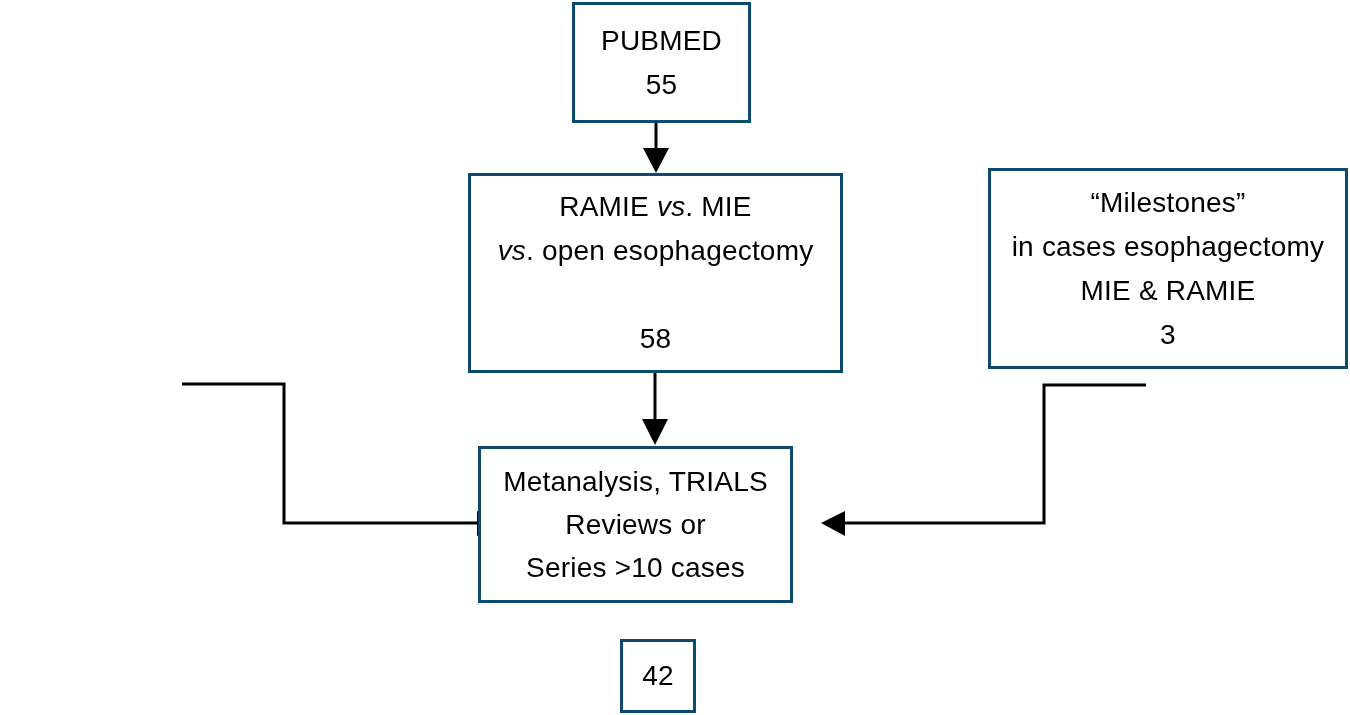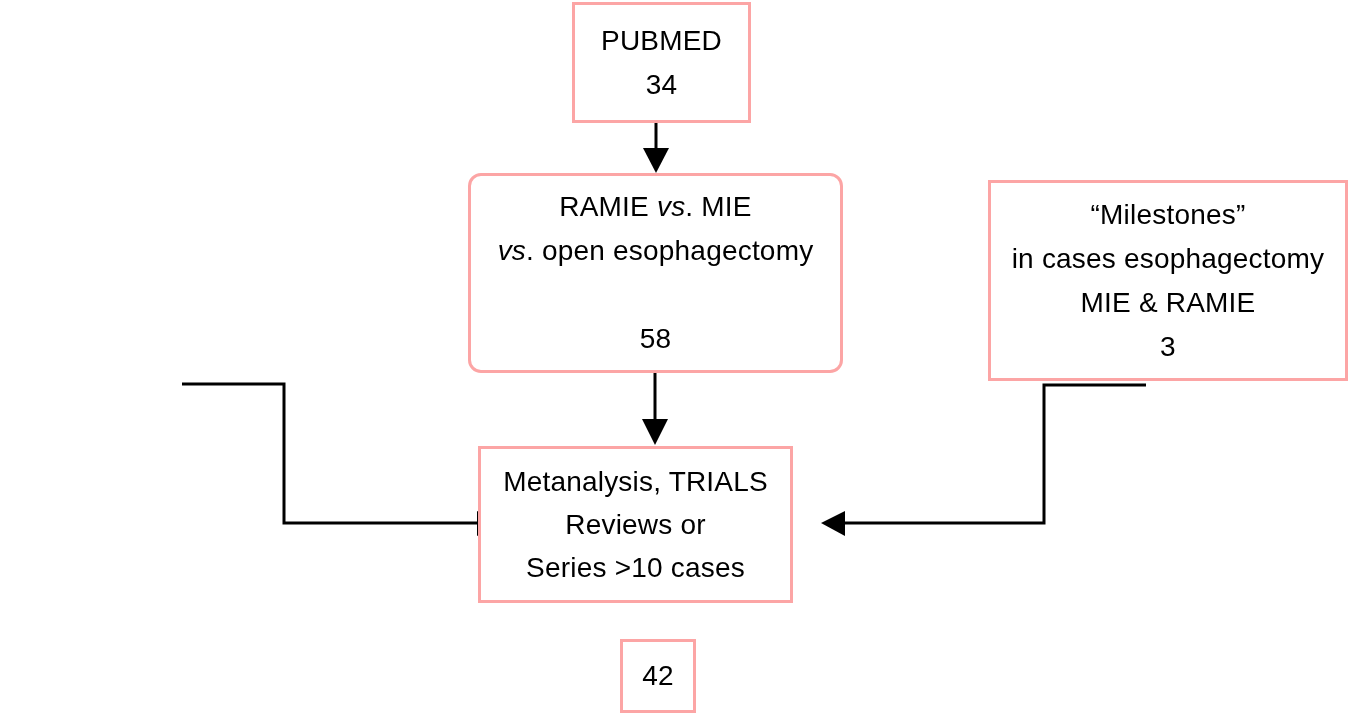--- a/index.html
+++ b/index.html
@@ -20,21 +20,21 @@
     position: absolute;
     left: 0;
     top: 0;
     width: 1350px;
     height: 715px;
     pointer-events: none;
   }
   .box {
     position: absolute;
     box-sizing: border-box;
-    border: 3px solid #fca5a5;
+    border: 3px solid #0c4a6e;
     background: #ffffff;
     display: flex;
     flex-direction: column;
     justify-content: center;
     align-items: center;
     text-align: center;
     font-size: 28px;
     letter-spacing: 0.2px;
   }
   .box .line {
@@ -43,22 +43,22 @@
     white-space: pre;
   }
   .box.meta .line {
     line-height: 43px;
     min-height: 43px;
   }
   .italic { font-style: italic; }
 
   .box.pubmed   { left: 572px; top: 2px;   width: 179px; height: 121px; }
   .box.left     { left: 2px;   top: 173px; width: 338px; height: 201px; }
-  .box.central  { left: 468px; top: 173px; width: 375px; height: 200px; border-radius: 13px; }
-  .box.right    { left: 988px; top: 180px; width: 360px; height: 201px; }
+  .box.central  { left: 468px; top: 173px; width: 375px; height: 200px; }
+  .box.right    { left: 988px; top: 168px; width: 360px; height: 201px; }
   .box.meta     { left: 478px; top: 446px; width: 315px; height: 157px; }
   .box.result   { left: 620px; top: 639px; width: 76px;  height: 74px;  }
 </style>
 </head>
 <body>
 
 <div class="stage">
 
   <svg class="connectors" width="1350" height="715" viewBox="0 0 1350 715" xmlns="http://www.w3.org/2000/svg">
     <g stroke="#000000" stroke-width="3" fill="#000000">
@@ -74,21 +74,21 @@
       <polygon points="477,511 477,536 501,523" stroke="none"></polygon>
     </g>
     <g stroke="#000000" stroke-width="3" fill="#000000">
       <polyline points="1146,385 1044,385 1044,523 844,523" fill="none"></polyline>
       <polygon points="845,511 845,536 821,523" stroke="none"></polygon>
     </g>
   </svg>
 
   <div class="box pubmed">
       <div class="line"><span>PUBMED</span></div>
-      <div class="line"><span>34</span></div>
+      <div class="line"><span>55</span></div>
     </div>
 
 
   <div class="box central">
       <div class="line"><span>RAMIE </span><span class="italic">vs</span><span>. MIE</span></div>
       <div class="line"><span class="italic">vs</span><span>. open esophagectomy</span></div>
       <div class="line"></div>
       <div class="line"><span>58</span></div>
     </div>
 

